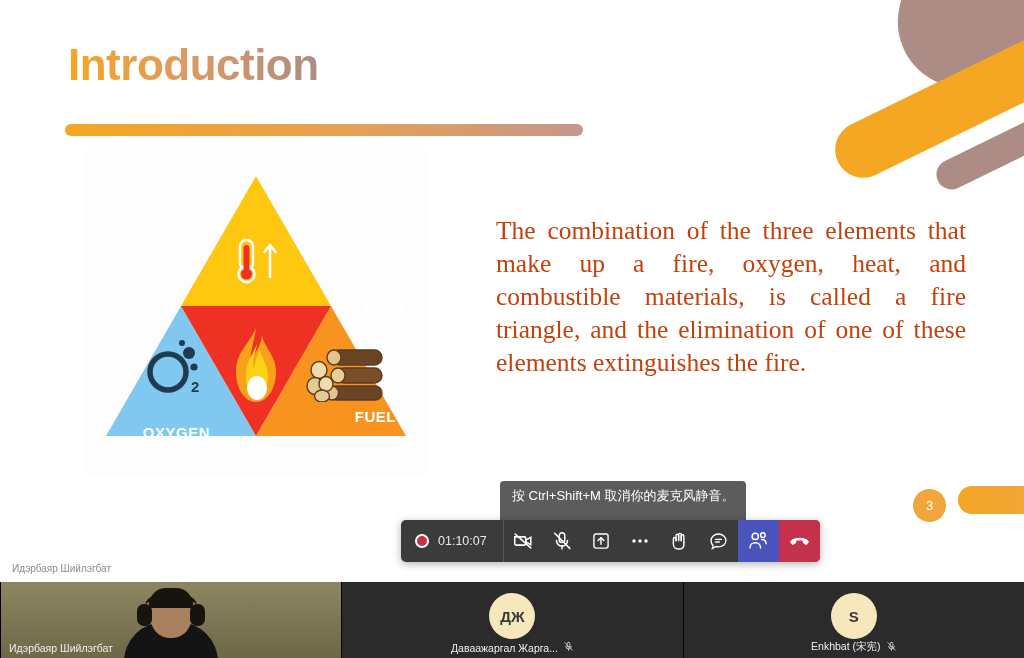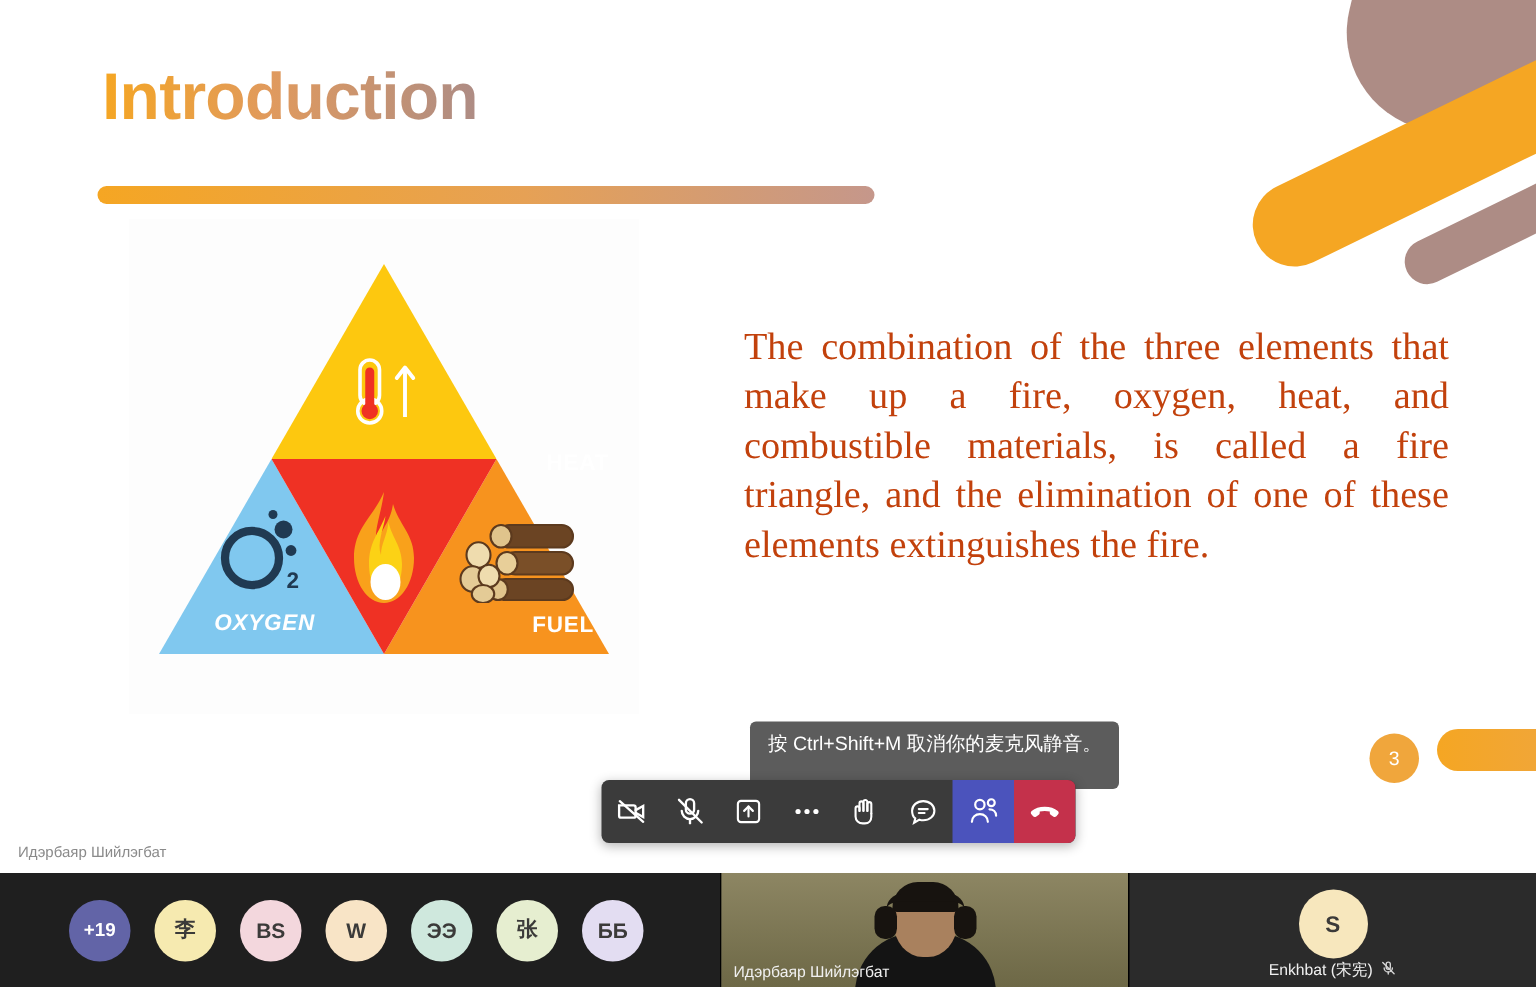--- a/index.html
+++ b/index.html
@@ -129,21 +129,21 @@
   .tri-label {
     position: absolute;
     color: #ffffff;
     font-weight: 700;
     font-size: 15px;
     letter-spacing: 0.5px;
     text-align: right;
     white-space: nowrap;
   }
   .lbl-heat  { left: 0; right: 0; top: 124px; }
-  .lbl-oxy   { left: 8px; top: 231px; width: 96px; font-style: italic; }
+  .lbl-oxy   { left: 8px; top: 248px; width: 96px; }
   .lbl-fuel  { right: 10px; top: 232px; width: 92px; }
 
   .ic-heat { position: absolute; left: 122px; top: 62px; width: 56px; height: 48px; }
   .ic-oxy  { position: absolute; left: 34px; top: 160px; width: 74px; height: 62px; }
   .ic-fuel { position: absolute; right: 22px; top: 172px; width: 78px; height: 54px; }
   .ic-flame{ position: absolute; left: 122px; top: 150px; width: 56px; height: 80px; }
 
   
   .tooltip {
     position: absolute;
@@ -328,20 +328,24 @@
 
     <div class="body-text">The combination of the three elements that make up a fire, oxygen, heat, and combustible materials, is called a fire triangle, and the elimination of one of these elements extinguishes the fire.</div>
 
     <div class="page-badge">3</div>
   </div>
 
   <div class="tooltip">按 Ctrl+Shift+M 取消你的麦克风静音。</div>
 
   <div class="toolbar">
 
+    <div class="tb-rec">
+      <span class="rec-dot"></span>
+      <span>01:10:07</span>
+    </div>
 
     <div class="tb-btn">
       <span>
         <svg width="22" height="22" viewBox="0 0 24 24" fill="none" stroke="#ffffff" stroke-width="1.7" stroke-linecap="round">
           <path d="M3 7.5 h10.5 a1.5 1.5 0 0 1 1.5 1.5 v6 a1.5 1.5 0 0 1 -1.5 1.5 H4.5 A1.5 1.5 0 0 1 3 15 z"></path>
           <path d="M15 11 l5.5 -3 v8 l-5.5 -3"></path>
           <path d="M3.5 4.5 L20.5 19.5"></path>
         </svg>
       </span>
     </div>
@@ -415,48 +419,53 @@
           <path d="M12 8.2 c-3.6 0 -6.9 1.1 -9.1 2.9 -0.7 0.6 -0.8 1.6 -0.2 2.3 l1.2 1.4 c0.5 0.6 1.4 0.7 2 0.3 l2 -1.3 c0.4 -0.3 0.6 -0.7 0.6 -1.2 v-1.1 c2.2 -0.6 4.8 -0.6 7 0 v1.1 c0 0.5 0.2 0.9 0.6 1.2 l2 1.3 c0.6 0.4 1.5 0.3 2 -0.3 l1.2 -1.4 c0.6 -0.7 0.5 -1.7 -0.2 -2.3 C18.9 9.3 15.6 8.2 12 8.2 z"></path>
         </svg>
       </span>
     </div>
   </div>
 
   <div class="presenter-name">Идэрбаяр Шийлэгбат</div>
 
   <div class="bottombar">
 
-    <div class="avatar-strip">
-      <div class="av overflow" style="background:#6264a7">+19</div>
-      <div class="av" style="background:#f6eab0">李</div>
-      <div class="av" style="background:#f3d7dd">BS</div>
-      <div class="av" style="background:#f8e4c6">W</div>
-      <div class="av" style="background:#cfe8dd">ЭЭ</div>
-      <div class="av" style="background:#e6eed0">张</div>
-      <div class="av" style="background:#e3ddf2">ББ</div>
-    </div>
 
     <div class="tiles">
 
       <div class="tile video">
         <div class="cam">
           <div class="wall"></div>
           <div class="body"></div>
           <div class="head"></div>
           <div class="hair"></div>
           <div class="band"></div>
           <div class="hs-l"></div>
           <div class="hs-r"></div>
         </div>
         <div class="tile-name">
           <span class="nm">Идэрбаяр Шийлэгбат</span>
         </div>
       </div>
 
 
+      <div class="tile plain">
+        <div class="tile-av" style="background:#f7e7bd">ДЖ</div>
+        <div class="tile-name">
+          <span class="nm">Даваажаргал Жарга...</span>
+          <span class="muted-ic">
+            <svg width="11" height="11" viewBox="0 0 24 24" fill="none" stroke="#d6d6d6" stroke-width="2" stroke-linecap="round">
+              <rect x="9" y="3" width="6" height="10.5" rx="3"></rect>
+              <path d="M6 11.5 a6 6 0 0 0 12 0"></path>
+                <path d="M12 17.5 V20.5"></path>
+                <path d="M4 3.5 L20.5 20"></path>
+            </svg>
+          </span>
+        </div>
+      </div>
 
       <div class="tile plain">
         <div class="tile-av" style="background:#f7e7bd">S</div>
         <div class="tile-name">
           <span class="nm">Enkhbat (宋宪)</span>
           <span class="muted-ic">
             <svg width="11" height="11" viewBox="0 0 24 24" fill="none" stroke="#d6d6d6" stroke-width="2" stroke-linecap="round">
               <rect x="9" y="3" width="6" height="10.5" rx="3"></rect>
               <path d="M6 11.5 a6 6 0 0 0 12 0"></path>
                 <path d="M12 17.5 V20.5"></path>

